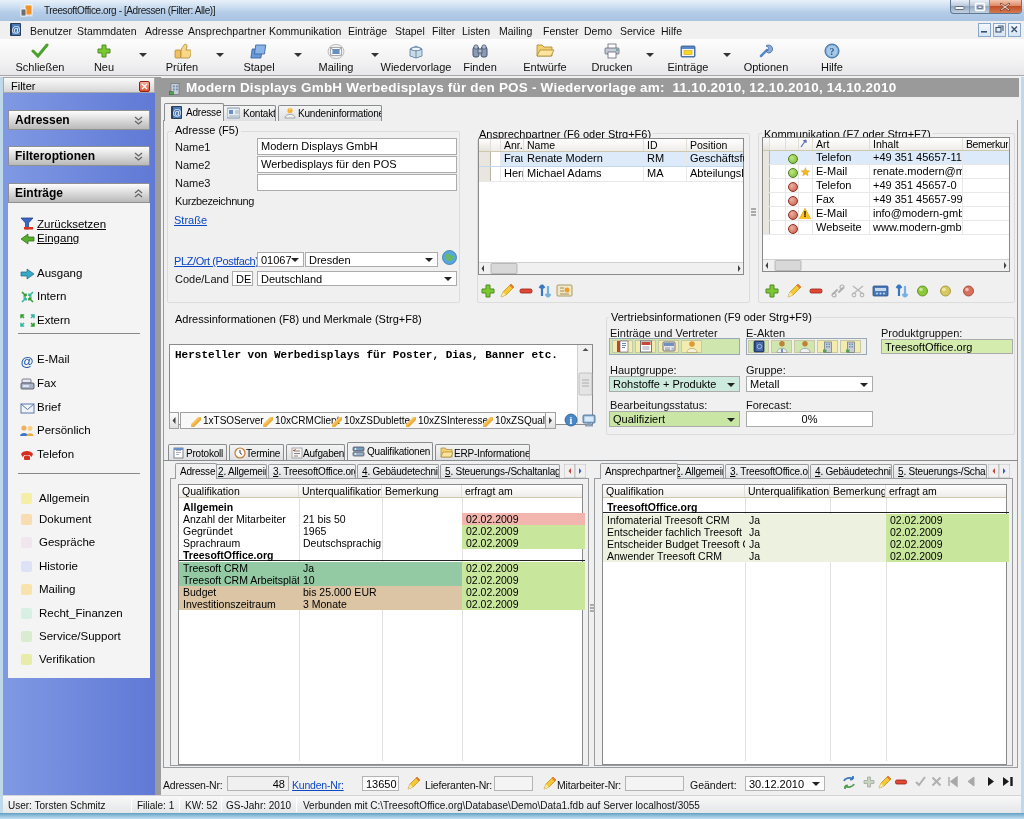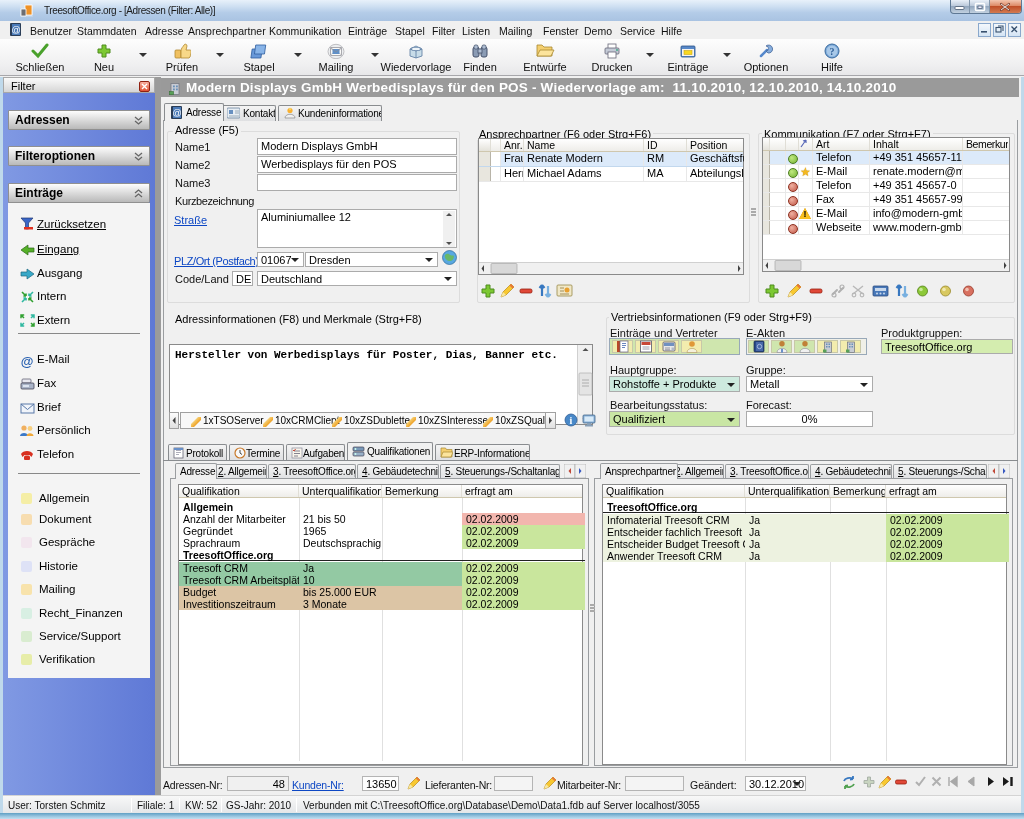--- a/index.html
+++ b/index.html
@@ -292,21 +292,21 @@
               <path d="M1 2 L4.5 5 L8 2 M1 6 L4.5 9 L8 6" fill="none" stroke="#666" stroke-width="1.3"></path>
             </svg></span></div>
       <div class="fsec" style="top:90px;">Einträge<span class="chev"><svg width="9" height="12">
               <path d="M1 5 L4.5 2 L8 5 M1 9 L4.5 6 L8 9" fill="none" stroke="#666" stroke-width="1.3"></path>
             </svg></span></div>
       <div id="flist">
         <div class="fitem" style="top:13px;text-decoration:underline;"><span class="ficon"><svg width="15" height="14">
                 <path d="M1 1 L13 1 L8.5 6 L8.5 12 L5.5 12 L5.5 6 Z" fill="#3a66c8" stroke="#203870" stroke-width="0.7"></path>
                 <rect x="4" y="10" width="9" height="2.5" fill="#e03020"></rect>
               </svg></span>Zurücksetzen</div>
-        <div class="fitem" style="top:38px;text-decoration:underline;"><span class="ficon"><svg width="15" height="12">
+        <div class="fitem" style="top:27px;text-decoration:underline;"><span class="ficon"><svg width="15" height="12">
                 <path d="M8 1 L8 4 L14 4 L14 8 L8 8 L8 11 L1 6 Z" fill="#55b028" stroke="#2c681a" stroke-width="0.7"></path>
               </svg></span>Eingang</div>
         <div class="fitem" style="top:62px;"><span class="ficon"><svg width="15" height="12">
                 <path d="M7 1 L7 4 L1 4 L1 8 L7 8 L7 11 L14 6 Z" fill="#38a8c8" stroke="#1c6880" stroke-width="0.7"></path>
               </svg></span>Ausgang</div>
         <div class="fitem" style="top:85px;"><span class="ficon"><svg width="15" height="13">
                 <path d="M6 6 L2 2 M6 6 L6 3.4 M6 6 L3.4 6" stroke="#30a030" stroke-width="1.6"></path>
                 <path d="M9 6 L13 2 M9 6 L9 3.4 M9 6 L11.6 6" stroke="#30b8a0" stroke-width="1.6"></path>
                 <path d="M6 8 L2 12 M6 8 L6 10.6 M6 8 L3.4 8" stroke="#30b8a0" stroke-width="1.6"></path>
                 <path d="M9 8 L13 12 M9 8 L9 10.6 M9 8 L11.6 8" stroke="#30a030" stroke-width="1.6"></path>
@@ -394,26 +394,20 @@
     <div class="group" style="left:6px;top:54px;width:293px;height:172px;"></div>
     <div class="glabel" style="left:12px;top:47px;">Adresse (F5)</div>
     <div class="flabel" style="left:14px;top:64px;">Name1</div>
     <div class="field" style="left:96px;top:61px;width:200px;height:17px;">Modern Displays GmbH</div>
     <div class="flabel" style="left:14px;top:82px;">Name2</div>
     <div class="field" style="left:96px;top:79px;width:200px;height:17px;">Werbedisplays für den POS</div>
     <div class="flabel" style="left:14px;top:100px;">Name3</div>
     <div class="field" style="left:96px;top:97px;width:200px;height:17px;"></div>
     <div class="flabel" style="left:14px;top:118px;letter-spacing:-0.4px;">Kurzbezeichnung</div>
     <div class="flink" style="left:13px;top:137px;">Straße</div>
-    <div class="field" style="left:96px;top:132px;width:200px;height:39px;">Aluminiumallee 12
-      <span style="position:absolute;right:1px;top:1px;width:12px;height:36px;background:#f0f0f0;"><svg width="12" height="36">
-            <path d="M3 5 L6 2 L9 5 Z" fill="#505050"></path>
-            <path d="M3 31 L6 34 L9 31 Z" fill="#505050"></path>
-          </svg></span>
-    </div>
     <div class="flink" style="left:13px;top:178px;letter-spacing:-0.4px;">PLZ/Ort (Postfach)</div>
     <div class="field" style="left:96px;top:175px;width:47px;height:15px;">01067<span class="combo-arrow" style="top:5px;"></span></div>
     <div class="field" style="left:144px;top:175px;width:133px;height:15px;">Dresden<span class="combo-arrow" style="top:5px;"></span></div>
     <span style="position:absolute;left:281px;top:173px;"><svg width="15" height="15">
           <circle cx="7.5" cy="7.5" r="7" fill="#58a8e0" stroke="#2c6898" stroke-width="0.7"></circle>
           <path d="M3 5 c2-2 4-1 5 0 c2 1 3 0 4 1 c0 3-2 5-4 5 c-3 0-6-3-5-6 z" fill="#68b868"></path>
         </svg></span>
     <div class="flabel" style="left:14px;top:196px;">Code/Land</div>
     <div class="field" style="left:71px;top:194px;width:21px;height:15px;">DE</div>
     <div class="field" style="left:96px;top:194px;width:200px;height:15px;">Deutschland<span class="combo-arrow" style="top:5px;"></span></div>
@@ -888,21 +882,21 @@
       <div class="flabel" style="left:264px;top:11px;font-size:10.5px;letter-spacing:-0.2px;">Lieferanten-Nr:</div>
       <div class="field recf" style="left:333px;top:8px;width:39px;background:#f4f4f4;"></div>
       <span class="icn" style="left:382px;top:8px;"><svg width="14" height="14">
             <path d="M1 13 L3 8 L10 1 L13 4 L6 11 Z" fill="#f8c830" stroke="#b88818" stroke-width="0.7"></path>
             <path d="M1 13 L3 8 L6 11 Z" fill="#f8e8a0"></path>
             <path d="M10 1 L13 4 L11.7 5.3 L8.7 2.3 Z" fill="#e87838"></path>
           </svg></span>
       <div class="flabel" style="left:396px;top:11px;font-size:10.5px;letter-spacing:-0.2px;">Mitarbeiter-Nr:</div>
       <div class="field recf" style="left:464px;top:8px;width:59px;background:#f4f4f4;"></div>
       <div class="flabel" style="left:529px;top:11px;font-size:10.5px;">Geändert:</div>
-      <div class="field recf" style="left:584px;top:8px;width:61px;text-align:left;">30.12.2010<span class="combo-arrow" style="top:5px;"></span></div>
+      <div class="field recf" style="left:584px;top:8px;width:80px;text-align:left;">30.12.2010<span class="combo-arrow" style="top:5px;"></span></div>
       <span class="icn" style="left:680px;top:7px;"><svg width="16" height="15">
             <path d="M3 6 C4 3 9 2 12 4 M12 4 L12 1 M12 4 L9 4.5" stroke="#3878c0" stroke-width="1.8" fill="none"></path>
             <path d="M13 9 C12 12 7 13 4 11 M4 11 L4 14 M4 11 L7 10.5" stroke="#50a050" stroke-width="1.8" fill="none"></path>
           </svg></span>
       <span class="icn" style="left:701px;top:7px;"><svg width="14" height="14">
             <path d="M5.5 2 h3 v3.5 h3.5 v3 h-3.5 v3.5 h-3 v-3.5 h-3.5 v-3 h3.5 z" fill="#c8d4c0" stroke="#a0a8a0" stroke-width="0.8"></path>
           </svg></span>
       <span class="icn" style="left:717px;top:7px;"><svg width="14" height="14">
             <path d="M1 13 L3 8 L10 1 L13 4 L6 11 Z" fill="#f8c830" stroke="#b88818" stroke-width="0.7"></path>
             <path d="M1 13 L3 8 L6 11 Z" fill="#f8e8a0"></path>

